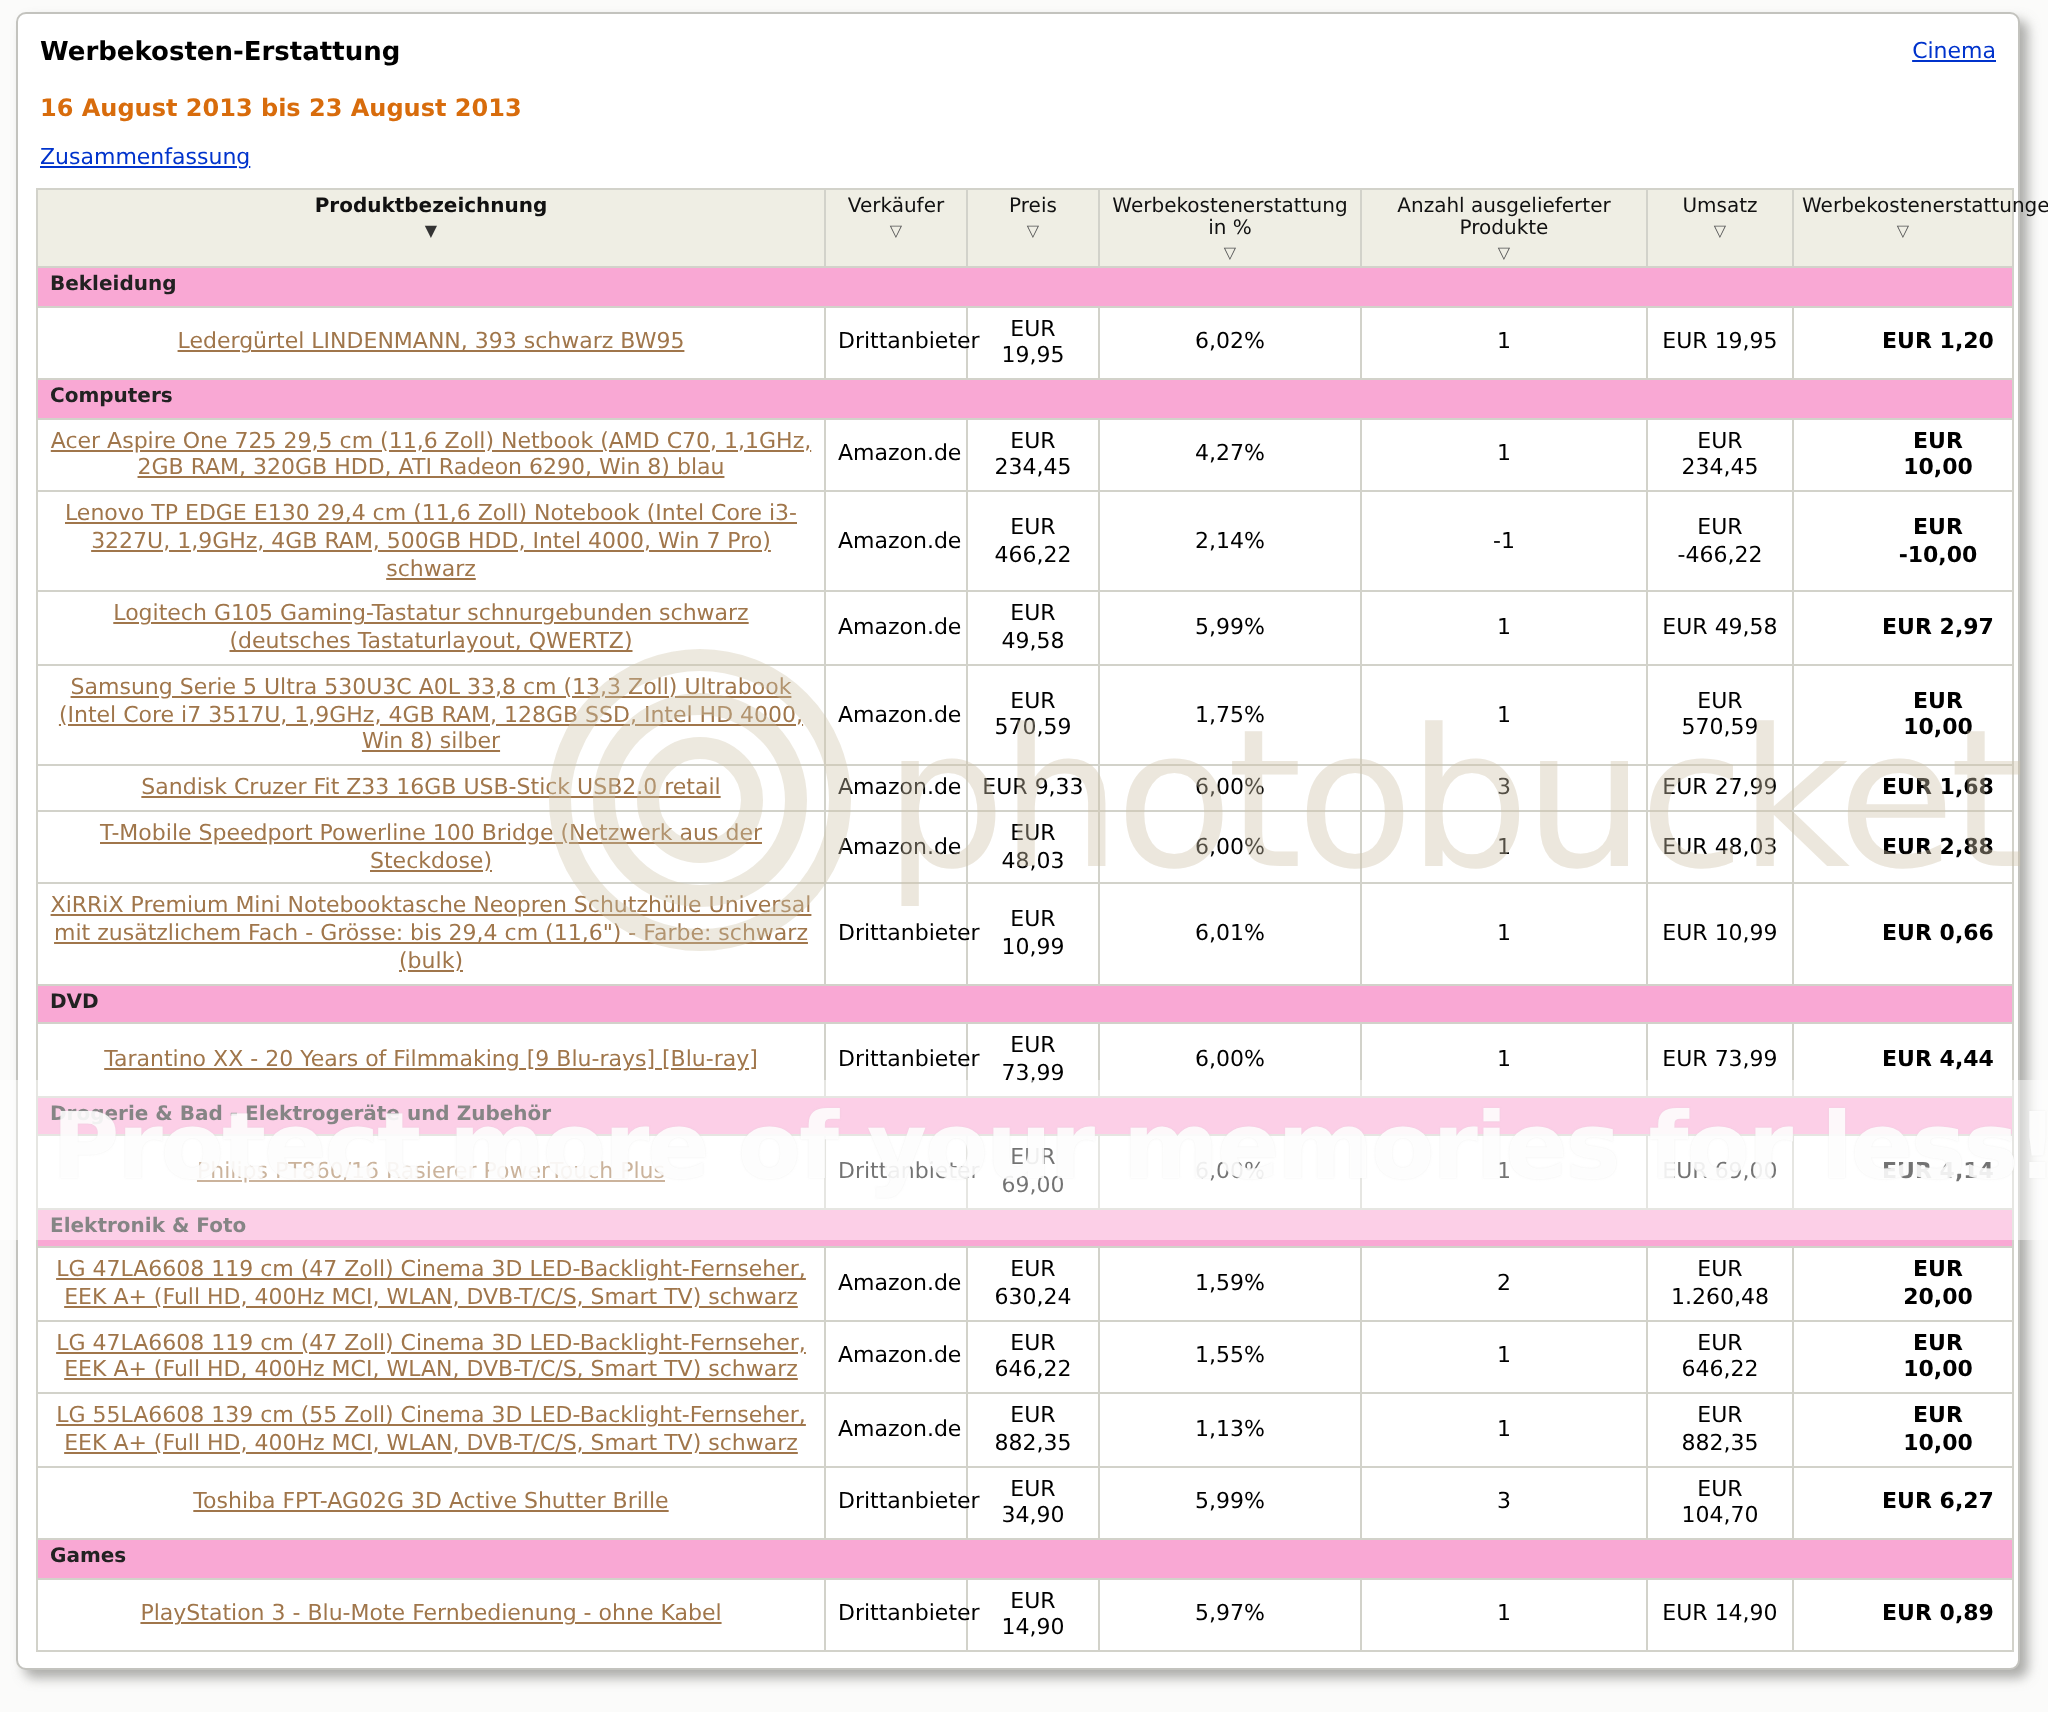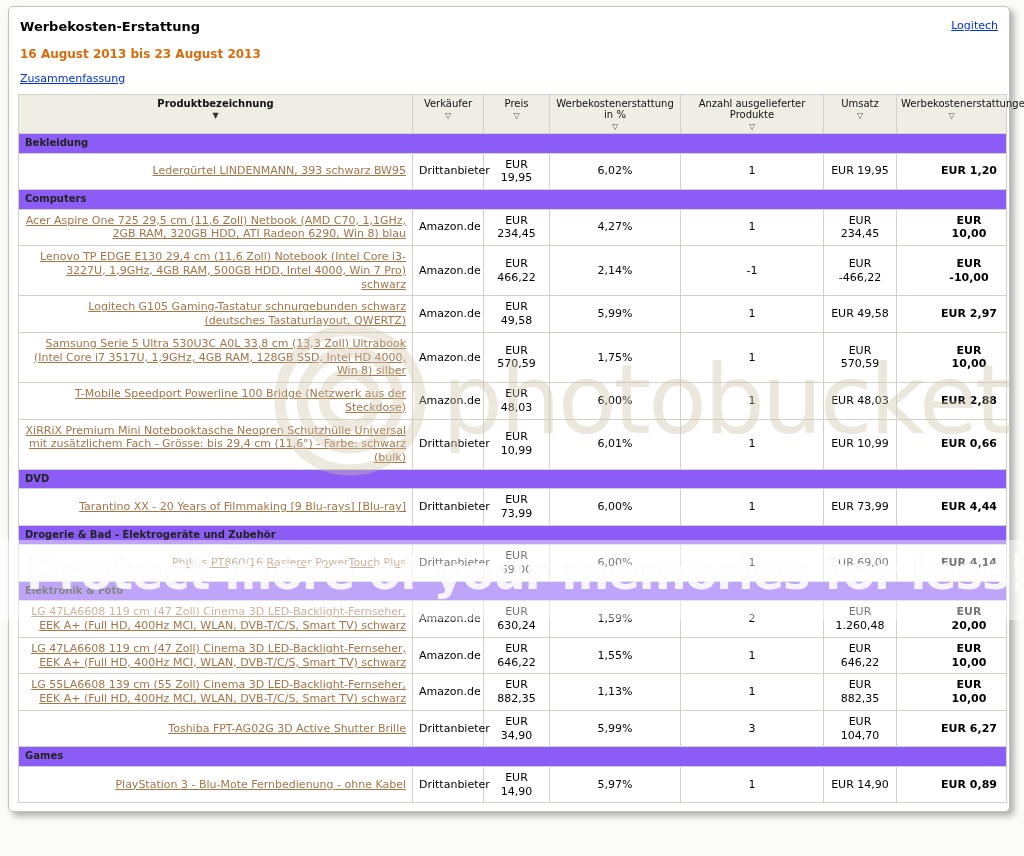--- a/index.html
+++ b/index.html
@@ -17,22 +17,22 @@
   a.bluelink { display:inline-block; color:#0033cc; text-decoration:underline; font-size:11px; margin:2px 2px 9px 2px; }
 
   table { width:100%; border-collapse:collapse; table-layout:fixed; font-size:11px; }
   th, td { border:1px solid #d2d2ca; }
   th { background:#efeee4; font-weight:normal; font-size:10px; color:#111; padding:3px 4px 2px 4px; text-align:center; vertical-align:top; }
   th.first { font-weight:bold;margin-top:40px; }
   th .arrow { display:block; text-align:center; font-size:8px; color:#333; line-height:9px; margin-top:2px; }
   th .arrow.outline { color:#555; }
 
   td { padding:4px 6px; vertical-align:middle; line-height:1.25; }
-  tr.category td { background:#8b5cf6; font-weight:bold; font-size:10px; color:#222; padding:3px 6px; }
-  td.name { text-align:right; }
+  tr.category td { background:#f9a8d4; font-weight:bold; font-size:10px; color:#222; padding:3px 6px; }
+  td.name { text-align:center; }
   td.name a { color:#a0764b; text-decoration:underline; }
   td.c { text-align:center; }
   td.fee { text-align:center; font-weight:bold;padding-left:41px; }
 
   
   .report-table col.c0{width:394px}.report-table col.c1{width:71px}.report-table col.c2{width:66px}
   .report-table col.c3{width:131px}.report-table col.c4{width:143px}.report-table col.c5{width:73px}
   .report-table col.c6{width:110px}
 
   
@@ -44,21 +44,21 @@
   .wm-logo .brand { font-size:96px; letter-spacing:-3px; line-height:1; margin-left:12px; }
 </style>
 </head>
 <body>
 
 <div class="page">
 
   <section class="panel">
     <div class="panel-head">
       <h1 class="panel-title">Werbekosten-Erstattung</h1>
-      <a href="#" class="glossary">Logitech</a>
+      <a href="#" class="glossary">Cinema</a>
     </div>
     <div class="date-range">16 August 2013 bis 23 August 2013</div>
     <a href="#" class="bluelink">Zusammenfassung</a>
 
     <table class="report-table">
       <colgroup>
         <col class="c0">
           <col class="c1">
           <col class="c2">
           <col class="c3">
@@ -123,20 +123,29 @@
           <tr>
             <td class="name"><a href="#">Samsung Serie 5 Ultra 530U3C A0L 33,8 cm (13,3 Zoll) Ultrabook (Intel Core i7 3517U, 1,9GHz, 4GB RAM, 128GB SSD, Intel HD 4000, Win 8) silber</a></td>
             <td class="c">Amazon.de</td>
             <td class="c">EUR 570,59</td>
             <td class="c">1,75%</td>
             <td class="c">1</td>
             <td class="c">EUR 570,59</td>
             <td class="fee">EUR 10,00</td>
           </tr>
           <tr>
+            <td class="name"><a href="#">Sandisk Cruzer Fit Z33 16GB USB-Stick USB2.0 retail</a></td>
+            <td class="c">Amazon.de</td>
+            <td class="c">EUR 9,33</td>
+            <td class="c">6,00%</td>
+            <td class="c">3</td>
+            <td class="c">EUR 27,99</td>
+            <td class="fee">EUR 1,68</td>
+          </tr>
+          <tr>
             <td class="name"><a href="#">T-Mobile Speedport Powerline 100 Bridge (Netzwerk aus der Steckdose)</a></td>
             <td class="c">Amazon.de</td>
             <td class="c">EUR 48,03</td>
             <td class="c">6,00%</td>
             <td class="c">1</td>
             <td class="c">EUR 48,03</td>
             <td class="fee">EUR 2,88</td>
           </tr>
           <tr>
             <td class="name"><a href="#">XiRRiX Premium Mini Notebooktasche Neopren Schutzhülle Universal mit zusätzlichem Fach - Grösse: bis 29,4 cm (11,6") - Farbe: schwarz (bulk)</a></td>

